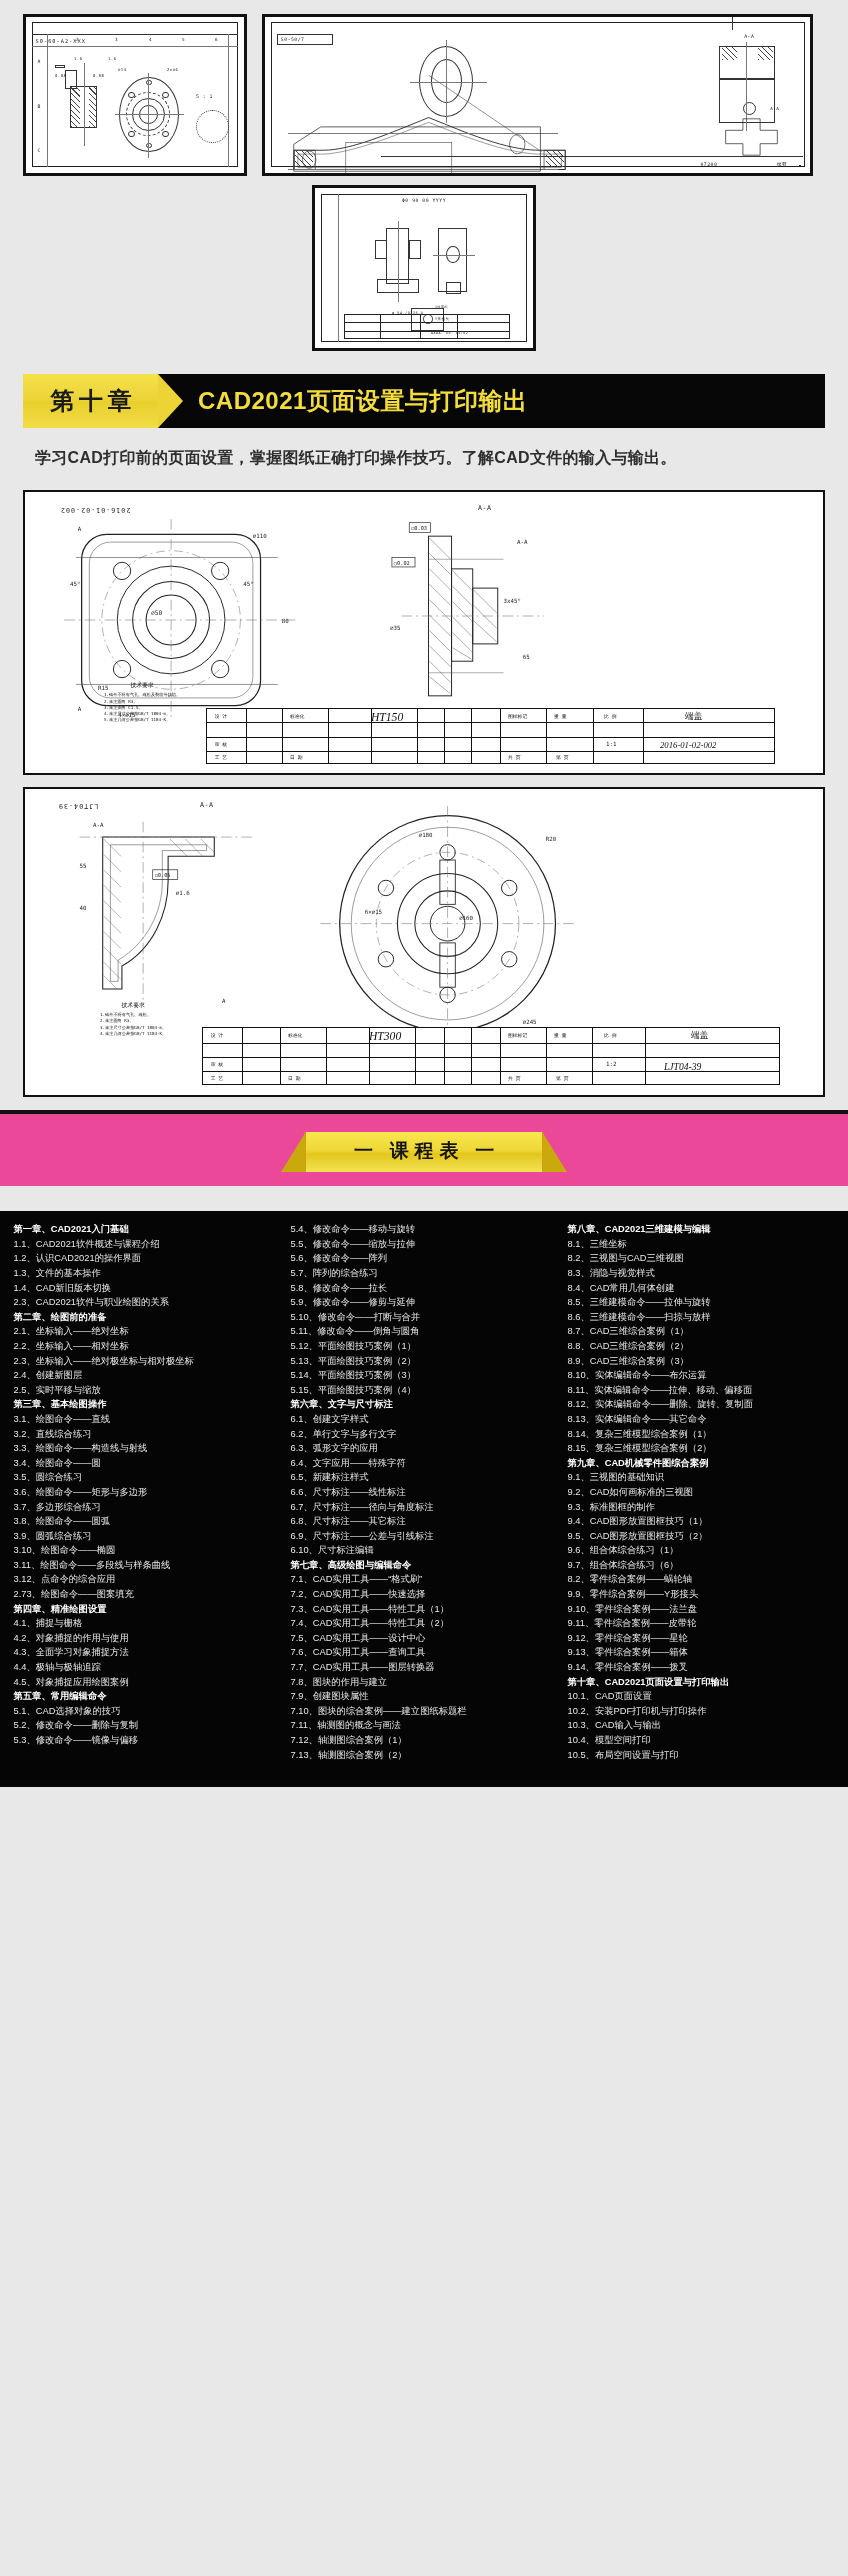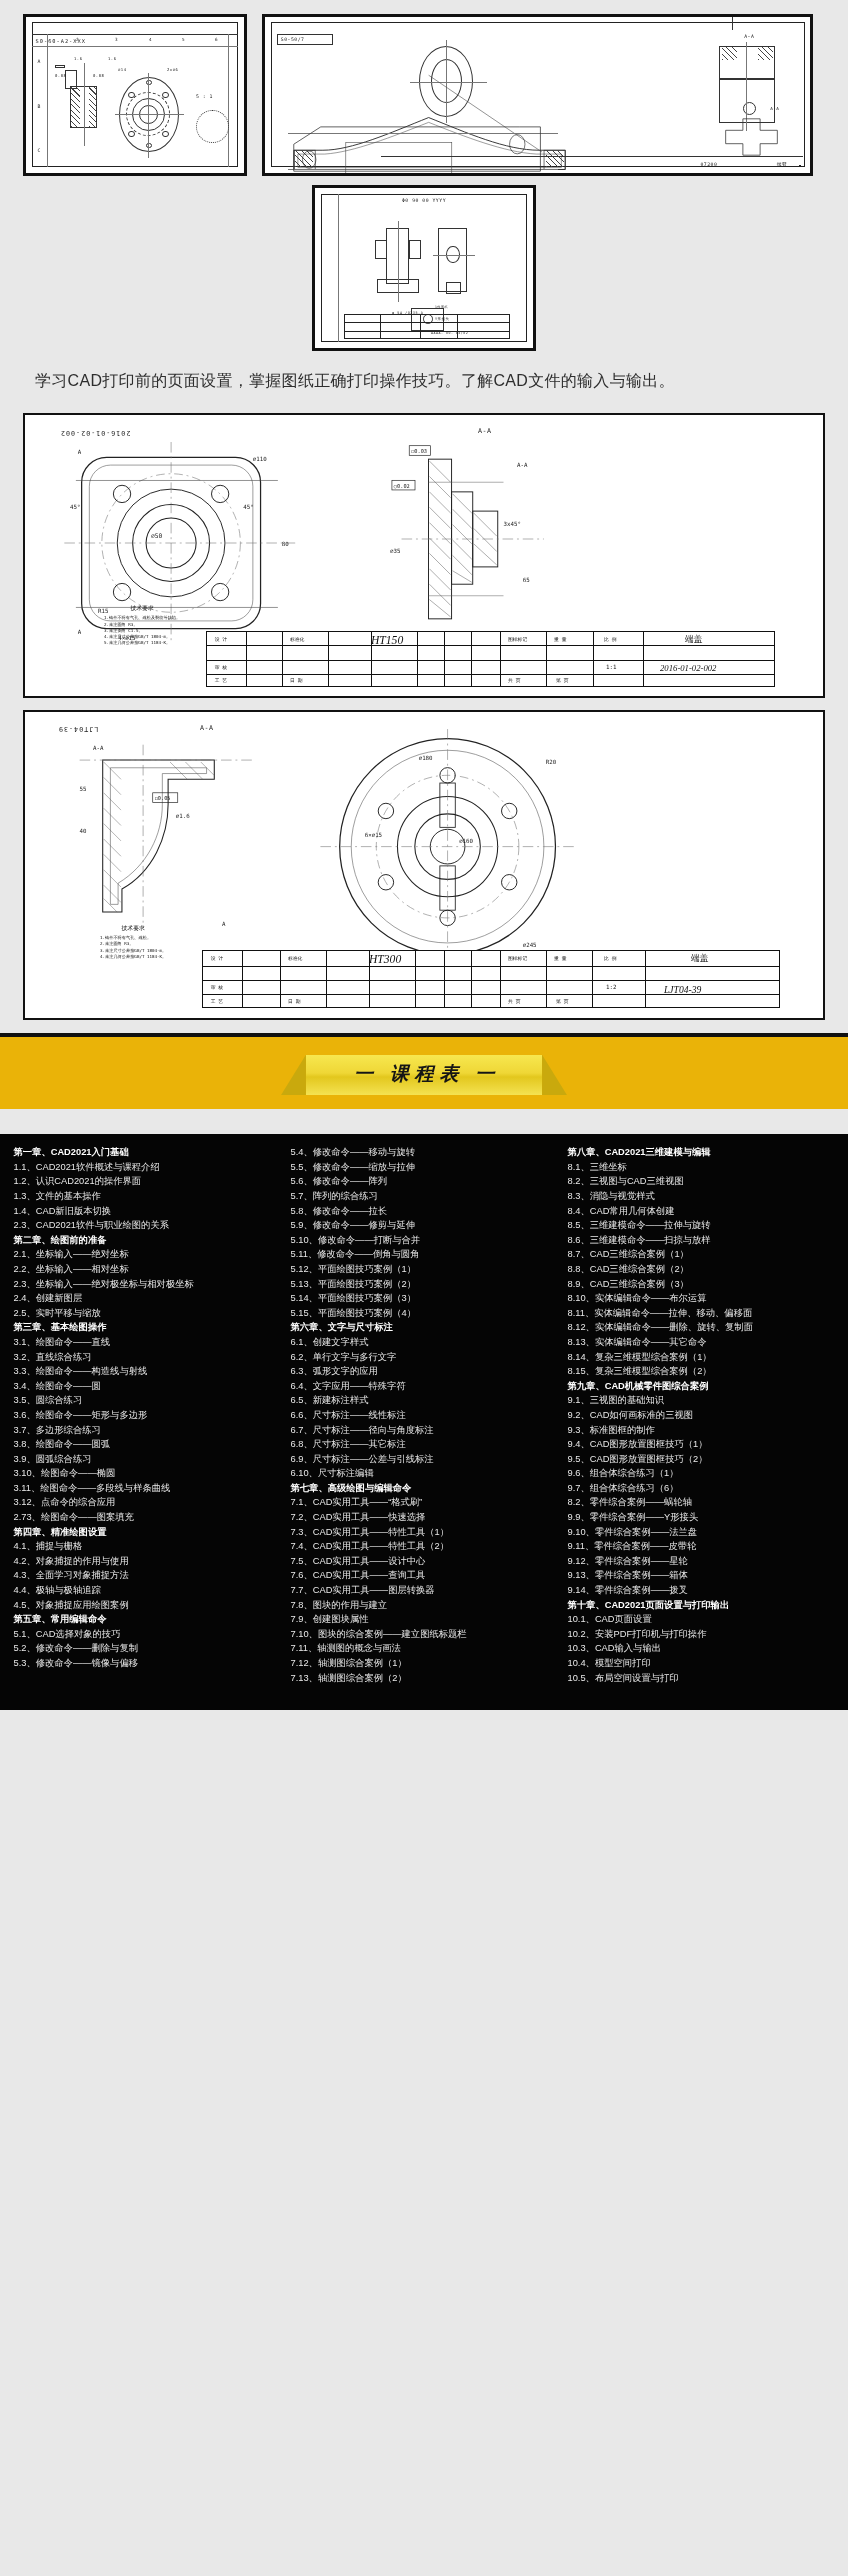--- a/index.html
+++ b/index.html
@@ -86,20 +86,21 @@
     letter-spacing: 0.5px;
   }
 
   
   .desc {
     margin: 17.4px 35px 0 35px;
     color: #2e2e2e;
     font-size: 16px;
     line-height: 1.62;
     letter-spacing: 0.3px;
+    font-weight: bold;
   }
 
   
   .big-panel {
     margin: 19px 23px 0 23px;
     background: #fff;
     border: 2.9px solid #111;
     position: relative;
     overflow: hidden;
   }
@@ -127,22 +128,21 @@
     color:#111;
   }
   .rot180 { transform: rotate(180deg); }
 
   
   .course-sec { background: #050505; margin-top: 25px; padding-bottom: 25px; }
   .course-top-rule { height: 3.9px; background: #111; }
   .course-banner-wrap {
     display: flex; justify-content: center;
     padding: 17.4px 0 13.5px 0;
-    background: #eab308;
-    font-style: italic;
+    background: #ec4899;
   }
   .course-banner {
     position: relative;
     background: linear-gradient(180deg,#f7e74f 0%,#efd736 45%,#e3c71d 55%,#f4e252 100%);
     color: #151515;
     font-size: 19px;
     font-weight: bold;
     letter-spacing: 5.8px;
     padding: 6.7px 42px 7.7px 48px;
   }
@@ -305,20 +305,25 @@
         <div class="c" style="left:75px;"></div>
         <div class="c" style="left:112px;"></div>
       </div>
       <div class="tiny" style="left:77px; bottom:33px; font-size:3.5px;">φ 54 /Q235-A</div>
       <div class="tiny" style="left:120px; bottom:27px; font-size:3.5px;">Y形接头</div>
       <div class="tiny" style="left:116px; bottom:13.5px; font-size:3.3px;">AAAA. 00. 04/02</div>
       <div class="tiny" style="left:120px; bottom:39px; font-size:3.1px;">1件图纸</div>
     </div>
   </div>
 
+  <div class="chapter-banner">
+    <div class="ch-yellow">第十章</div>
+    <div class="ch-arrow"></div>
+    <div class="ch-black">CAD2021页面设置与打印输出</div>
+  </div>
 
   <div class="desc">学习CAD打印前的页面设置，掌握图纸正确打印操作技巧。了解CAD文件的输入与输出。</div>
 
   <div class="big-panel big-1">
     <div class="tiny rot180" style="left:35px; top:13.5px; font-size:6.7px; letter-spacing:1px;">2016-01-02-002</div>
     <div class="tiny" style="left:453px; top:11.6px; font-size:6.7px;">A-A</div>
 
     <svg width="270" height="202" style="position:absolute; left:39px; top:27px;" viewBox="0 0 280 210">
       <rect x="18" y="16" width="186" height="178" rx="26" ry="26" fill="none" stroke="#222" stroke-width="1.3"></rect>
       <rect x="26" y="24" width="170" height="162" rx="22" ry="22" fill="none" stroke="#555" stroke-width="0.6"></rect>

